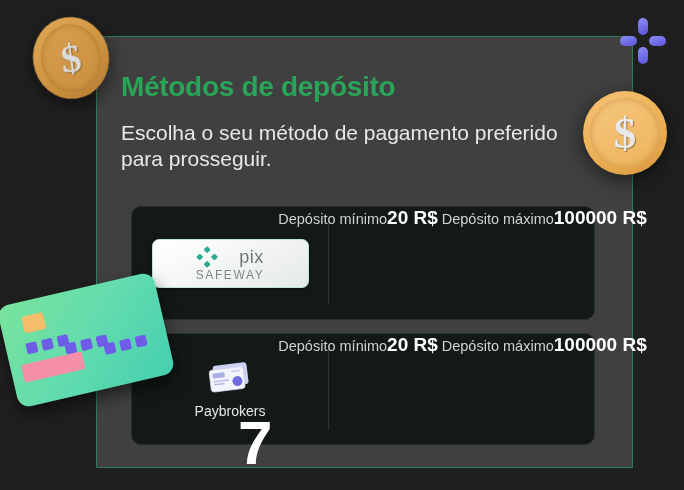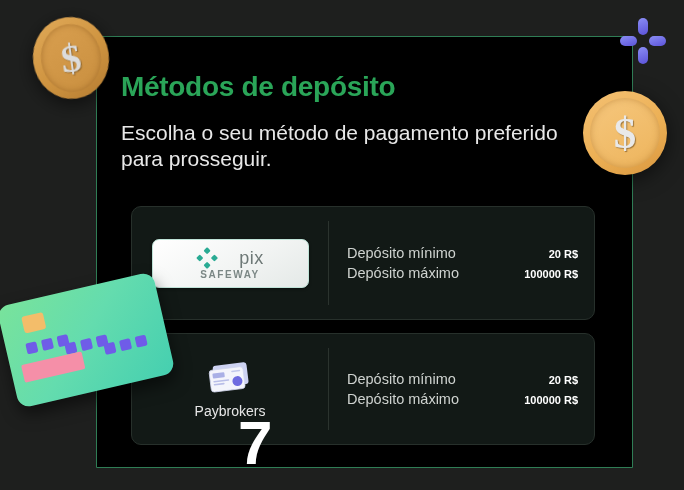--- a/index.html
+++ b/index.html
@@ -16,21 +16,21 @@
     position: relative;
   }
 
   
   #panel {
     position: absolute;
     left: 96px;
     top: 36px;
     width: 537px;
     height: 432px;
-    background: #000000;
+    background: #404040;
     border: 1px solid #2f7d55;
     border-top-left-radius: 2px;
     z-index: 5;
   }
 
   #panel-title {
     position: absolute;
     left: 24px;
     top: 34px;
     font-size: 28px;
@@ -84,37 +84,37 @@
     background: #2b332e;
   }
 
   .card-right {
     position: absolute;
     left: 215px;
     right: 16px;
     top: 0;
     height: 100%;
     display: flex;
-    flex-direction: column;
+    flex-direction: row;
     justify-content: center;
     gap: 4px;
   }
 
   .limit-row {
     display: flex;
     align-items: baseline;
     justify-content: space-between;
     white-space: nowrap;
   }
   .limit-label {
     font-size: 14.5px;
     color: #cfd3d0;
   }
   .limit-value {
-    font-size: 11px;
+    font-size: 19px;
     font-weight: bold;
     color: #ffffff;
   }
 
   
   #pix-tile {
     width: 157px;
     height: 49px;
     border-radius: 7px;
     background: linear-gradient(150deg, #ffffff 0%, #f2f4f3 55%, #e4e9e7 100%);
@@ -133,22 +133,22 @@
     height: 22px;
   }
   #pix-word {
     font-size: 18px;
     font-weight: 300;
     color: #6d7876;
     letter-spacing: 0.5px;
     line-height: 1;
   }
   #pix-safeway {
-    font-size: 10px;
-    font-weight: bold;
+    font-size: 12px;
+    font-weight: normal;
     letter-spacing: 1.6px;
     color: #7b8785;
     line-height: 1;
   }
 
   
   #paybrokers-label {
     font-size: 14px;
     color: #e6e6e6;
   }

